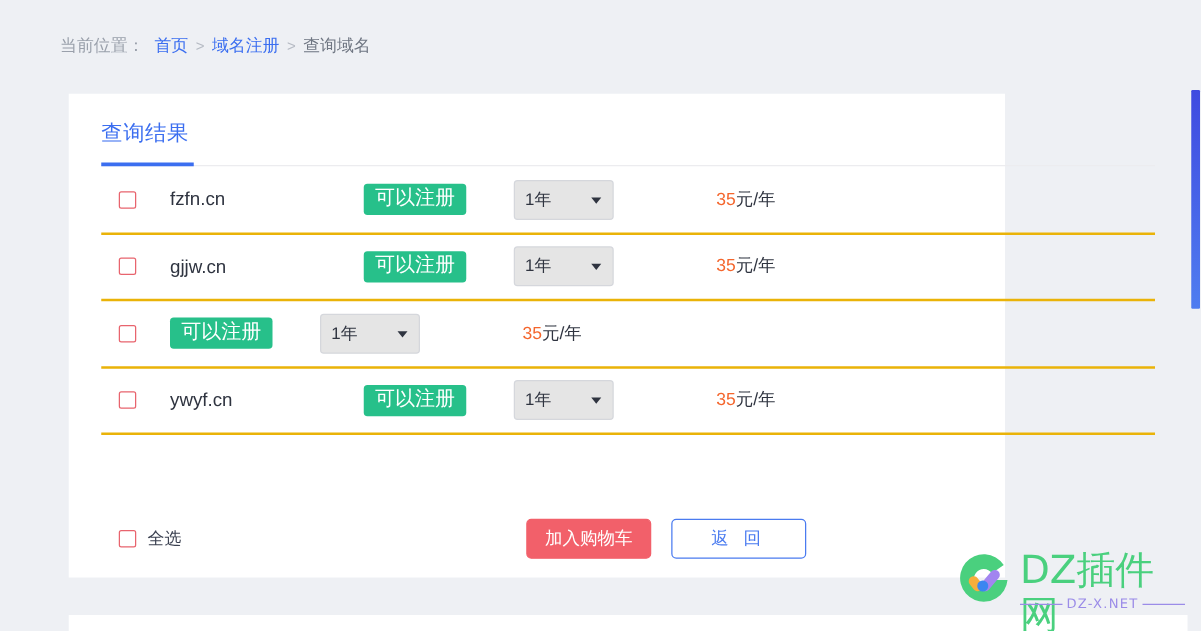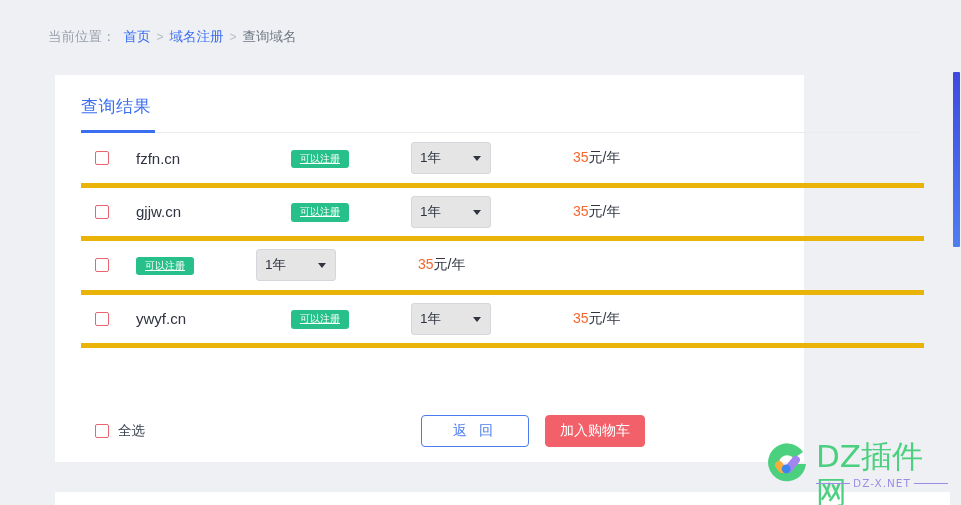--- a/index.html
+++ b/index.html
@@ -88,21 +88,21 @@
   
   .rows {
     position: absolute;
     left: 26px;
     top: 59px;
     width: 843px;
   }
   .row {
     position: relative;
     height: 53.5px;
-    border-bottom: 5px solid #eab308;
+    border-bottom: 2px solid #eab308;
     display: flex;
     align-items: center;
     box-sizing: border-box;
   }
 
   .cell-check {
     width: 55px;
     display: flex;
     align-items: center;
     padding-left: 14px;
@@ -148,26 +148,25 @@
     height: 17px;
     display: inline-block;
     color: #8b90a2;
   }
   .noentry-icon svg { display: block; }
 
   
   .badge {
     display: inline-block;
     padding: 3px 9px 4px;
-    font-size: 10px;
+    font-size: 16px;
     line-height: 1.15;
     color: #ffffff;
     border-radius: 3px;
     white-space: nowrap;
-    text-decoration: underline;
   }
   .badge-ok { background: #27c08a; }
   .badge-none { background: #8b90a2; }
 
   
   .period-select {
     width: 80px;
     height: 32px;
     border: 1px solid #d5d7dc;
     border-radius: 3px;
@@ -424,22 +423,22 @@
     </div>
 
   </div>
 
   <div class="card-footer">
     <div class="selectall">
       <span class="cbx"></span>
       <span class="sa-label">全选</span>
     </div>
     <div class="footer-actions">
+      <div class="btn btn-cart">加入购物车</div>
       <div class="btn btn-back">返 回</div>
-      <div class="btn btn-cart">加入购物车</div>
     </div>
   </div>
 
 </div>
 
 <div class="card-bottom"></div>
 
 <div class="watermark">
   <div class="wm-logo">
     <svg viewBox="0 0 50 50" width="50" height="50">

